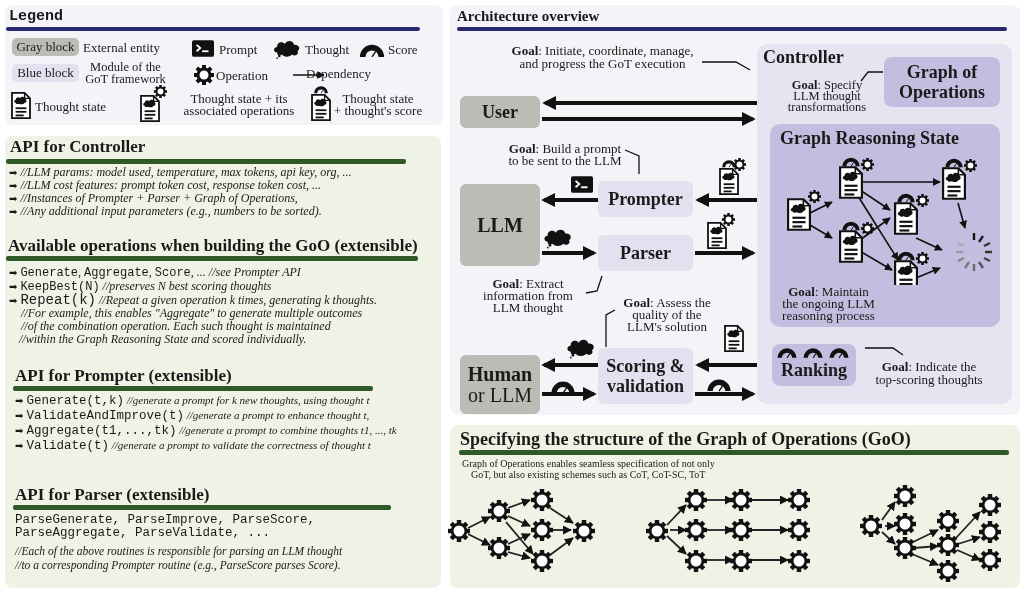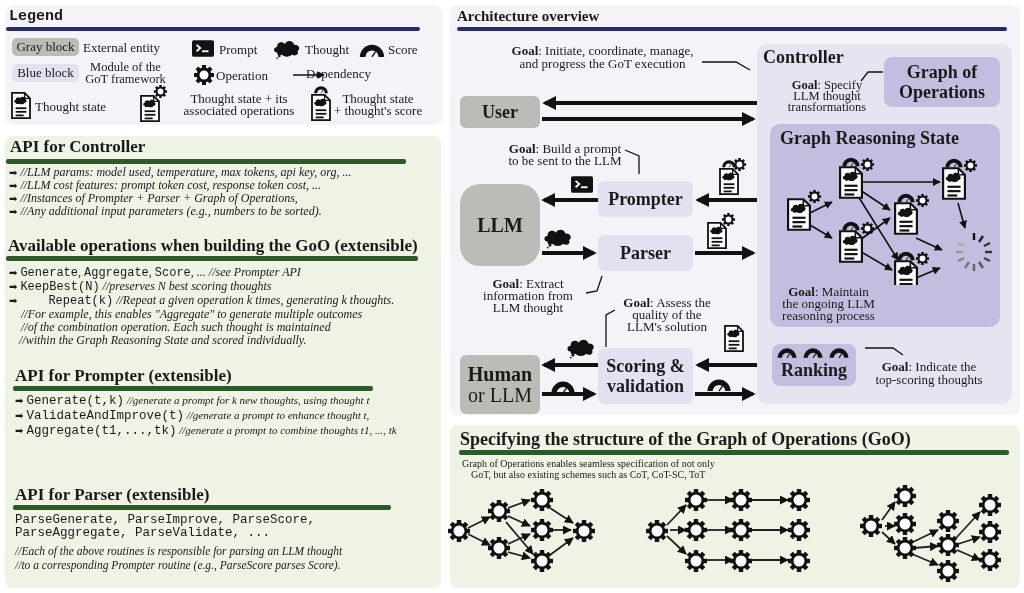--- a/index.html
+++ b/index.html
@@ -160,32 +160,33 @@
   <div class="line"><span class="arrow-bullet">➡</span><span>//LLM cost features: prompt token cost, response token cost, ...</span></div>
   <div class="line"><span class="arrow-bullet">➡</span><span>//Instances of Prompter + Parser + Graph of Operations,</span></div>
   <div class="line"><span class="arrow-bullet">➡</span><span>//Any additional input parameters (e.g., numbers to be sorted).</span></div>
 </div>
 
 <div class="abs h-lg" style="left:8px;top:236px;font-size:17px;">Available operations when building the GoO (extensible)</div>
 <div class="abs bar-green" style="left:6px;top:256px;width:412px;"></div>
 <div class="abs" style="left:9px;top:266px;">
   <div class="line"><span class="arrow-bullet">➡</span><span class="mono" style="font-size:12px;margin-top:16px;">Generate</span><span>, </span><span class="mono" style="font-size:12px;">Aggregate</span><span>, </span><span class="mono" style="font-size:12px;">Score</span><span class="ital">, ... //see Prompter API</span></div>
   <div class="line"><span class="arrow-bullet">➡</span><span class="mono" style="font-size:12px;">KeepBest(N)</span><span class="ital"> //preserves N best scoring thoughts</span></div>
-  <div class="line"><span class="arrow-bullet">➡</span><span class="mono" style="font-size:12px;margin-left:28px;">Repeat(k)</span><span class="ital"> //Repeat a given operation k times, generating k thoughts.</span></div>
+  <div class="line"><span class="arrow-bullet">➡</span><span class="mono" style="font-size:14px;">Repeat(k)</span><span class="ital"> //Repeat a given operation k times, generating k thoughts.</span></div>
   <div class="line ital" style="padding-left:12px;">//For example, this enables "Aggregate" to generate multiple outcomes</div>
   <div class="line ital" style="padding-left:12px;">//of the combination operation. Each such thought is maintained</div>
   <div class="line ital" style="padding-left:10px;">//within the Graph Reasoning State and scored individually.</div>
 </div>
 
 <div class="abs h-lg" style="left:15px;top:366px;font-size:17px;">API for Prompter (extensible)</div>
 <div class="abs bar-green" style="left:13px;top:386px;width:360px;"></div>
 <div class="abs" style="left:15px;top:393px;">
   <div class="line" style="line-height:14px;"><span class="arrow-bullet">➡</span><span class="mono" style="font-size:12.5px;">Generate(t,k)</span><span class="ital" style="font-size:11px;"> //generate a prompt for k new thoughts, using thought t</span></div>
   <div class="line" style="line-height:14px;"><span class="arrow-bullet">➡</span><span class="mono" style="font-size:12.5px;">ValidateAndImprove(t)</span><span class="ital" style="font-size:11px;"> //generate a prompt to enhance thought t,</span></div>
   <div class="line" style="line-height:14px;"><span class="arrow-bullet">➡</span><span class="mono" style="font-size:12.5px;">Aggregate(t1,...,tk)</span><span class="ital" style="font-size:11px;"> //generate a prompt to combine thoughts t1, ..., tk</span></div>
+  <div class="line" style="line-height:14px;"><span class="arrow-bullet">➡</span><span class="mono" style="font-size:12.5px;">Validate(t)</span><span class="ital" style="font-size:11px;"> //generate a prompt to validate the correctness of thought t</span></div>
 </div>
 
 <div class="abs h-lg" style="left:15px;top:485px;font-size:17px;">API for Parser (extensible)</div>
 <div class="abs bar-green" style="left:13px;top:505px;width:378px;"></div>
 <div class="abs mono" style="left:15px;top:514px;font-size:12.5px;line-height:13px;white-space:nowrap;">ParseGenerate, ParseImprove, ParseScore,</div>
 <div class="abs mono" style="left:15px;top:527px;font-size:12.5px;line-height:13px;white-space:nowrap;">ParseAggregate, ParseValidate, ...</div>
 <div class="abs ital line" style="left:15px;top:545px;font-size:11.5px;">//Each of the above routines is responsible for parsing an LLM thought</div>
 <div class="abs ital line" style="left:15px;top:559px;font-size:11.5px;">//to a corresponding Prompter routine (e.g., ParseScore parses Score).</div>
 
 <div class="abs panel-arch"></div>
@@ -284,21 +285,21 @@
   <div><b>Goal</b><span>: Indicate the</span></div>
   <div>top-scoring thoughts</div>
 </div>
 
 <div class="abs goal" style="left:490px;top:44px;width:225px;font-size:13px;line-height:13px;">
   <div><b>Goal</b><span>: Initiate, coordinate, manage,</span></div>
   <div>and progress the GoT execution</div>
 </div>
 
 <div class="abs gray-block" style="left:460px;top:96px;width:80px;height:32px;font-size:18px;">User</div>
-<div class="abs gray-block" style="left:460px;top:184px;width:80px;height:82px;font-size:20px;border-radius:20px;">LLM</div>
+<div class="abs gray-block" style="left:460px;top:184px;width:80px;height:82px;font-size:20px;">LLM</div>
 <div class="abs gray-block" style="left:460px;top:355px;width:80px;height:59px;font-size:20px;line-height:21px;">
   <div>
       <div>Human</div>
       <div style="font-weight:normal;"><span>or LLM</span></div>
     </div>
 </div>
 
 <div class="abs blue-block" style="left:598px;top:181px;width:95px;height:36px;font-size:18px;">Prompter</div>
 <div class="abs blue-block" style="left:598px;top:235px;width:95px;height:36px;font-size:18px;">Parser</div>
 <div class="abs blue-block" style="left:598px;top:348px;width:95px;height:56px;font-size:18px;line-height:20px;">

